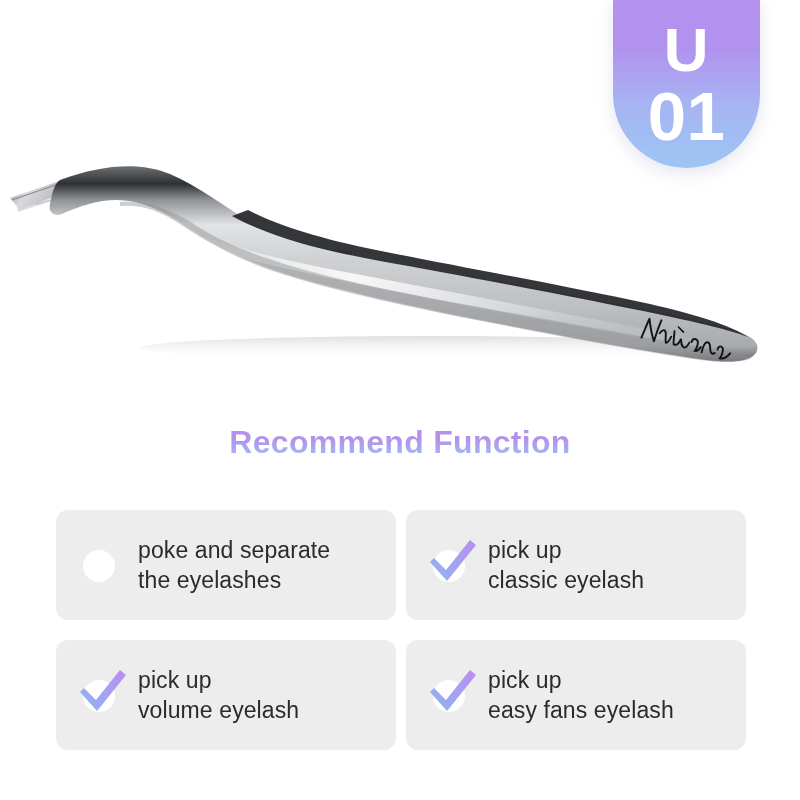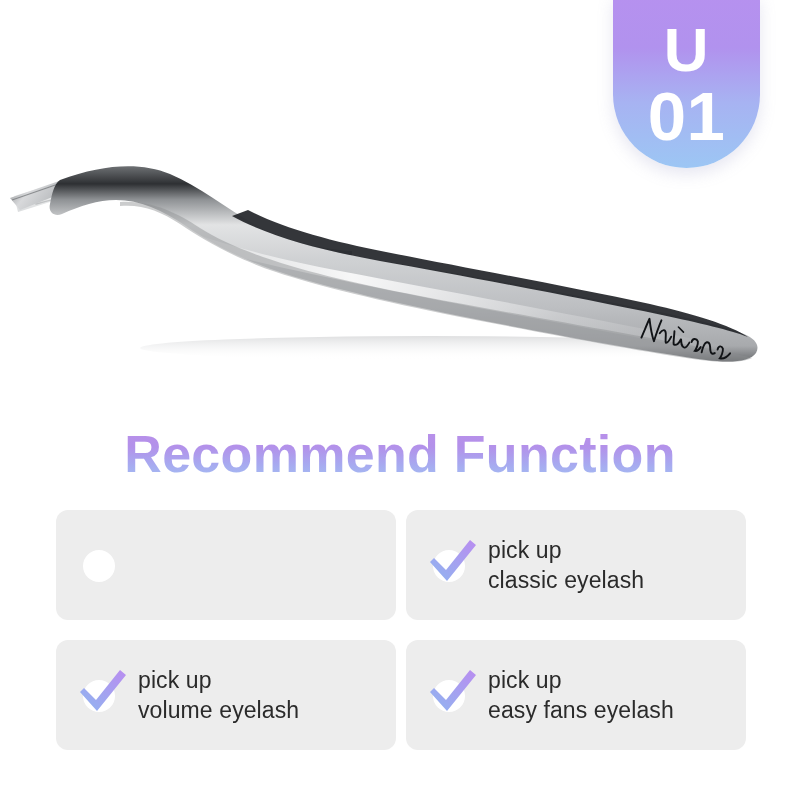--- a/index.html
+++ b/index.html
@@ -26,21 +26,21 @@
   }
   .badge-u{font-size:62px;}
   .badge-num{font-size:69px;margin-top:2px;}
 
   
   .product{position:absolute;left:0;top:120px;width:800px;height:290px;}
 
   
   .heading{
     position:absolute;left:0;top:424px;width:800px;text-align:center;
-    font-size:52px;font-weight:bold;letter-spacing:0.3px;
+    font-size:32px;font-weight:bold;letter-spacing:0.3px;
     background:linear-gradient(180deg,#bb8fe9 0%,#b391ea 38%,#a7aaf0 68%,#a3c4f2 100%);
     -webkit-background-clip:text;background-clip:text;
     -webkit-text-fill-color:transparent;color:#b295ec;
   }
 
   
   .cards{
     position:absolute;left:56px;top:510px;width:690px;
     display:grid;grid-template-columns:1fr 1fr;
     gap:20px 10px;
@@ -164,20 +164,22 @@
   </div>
 
   <div class="heading">Recommend Function</div>
 
   <div class="cards">
 
     <div class="card">
       <div class="mark">
         <div class="disc"></div>
       </div>
+      <div class="card-text">poke and separate
+the eyelashes</div>
     </div>
 
     <div class="card">
       <div class="mark">
         <div class="disc"></div>
         <svg viewBox="0 0 58 58">
           <defs>
             <linearGradient id="ck2" x1="0" y1="1" x2="1" y2="0">
               <stop offset="0%" stop-color="#8fb6f0"></stop>
               <stop offset="100%" stop-color="#b98df0"></stop>

